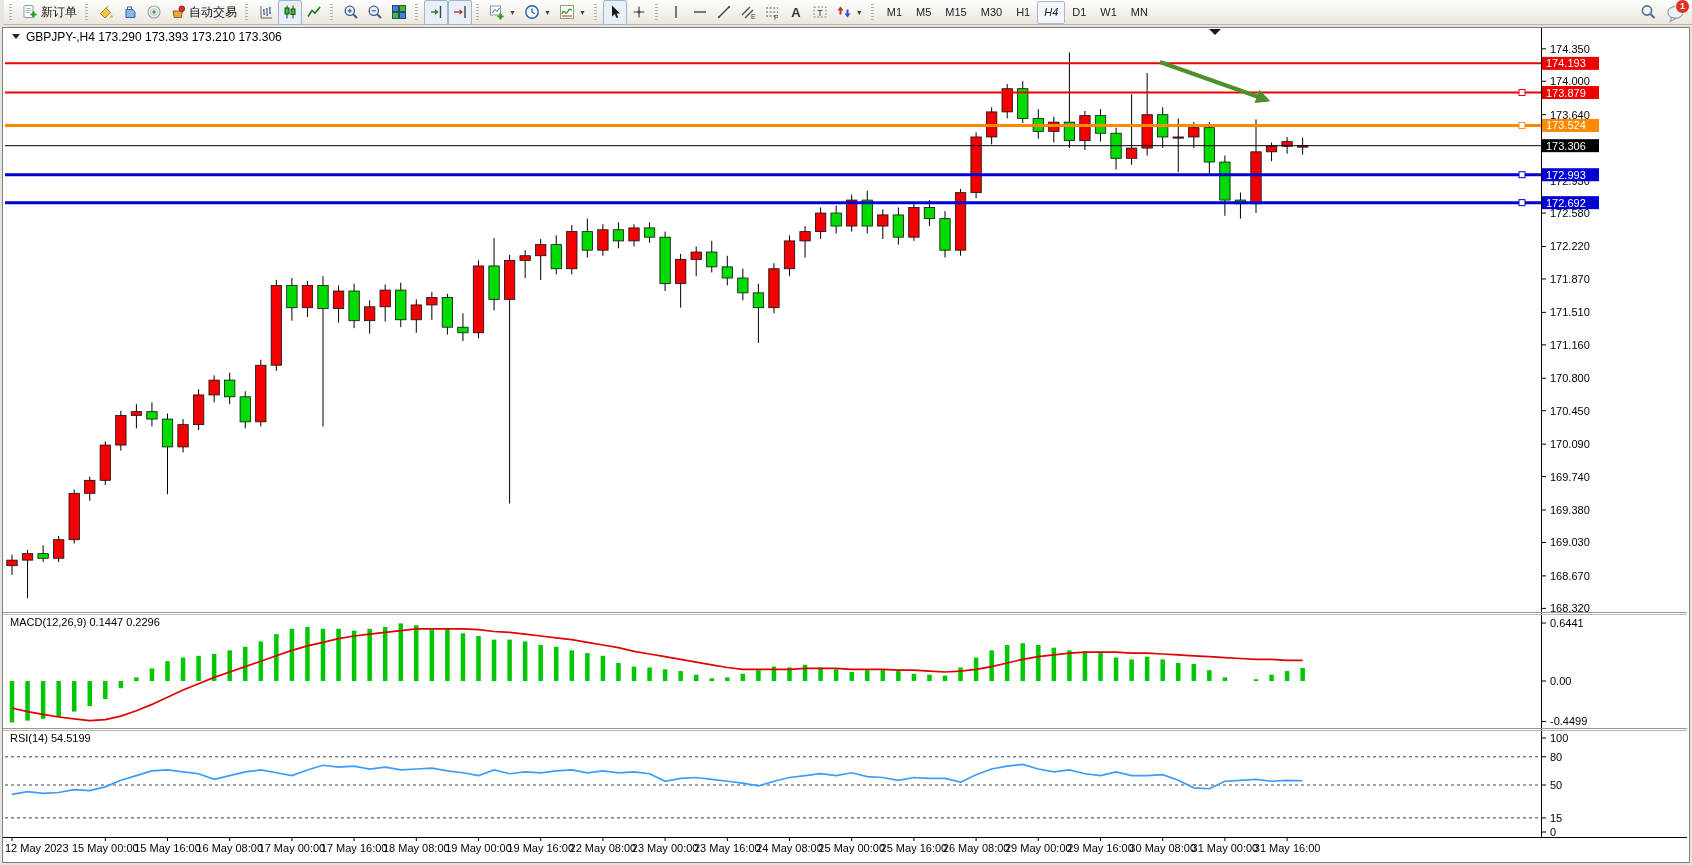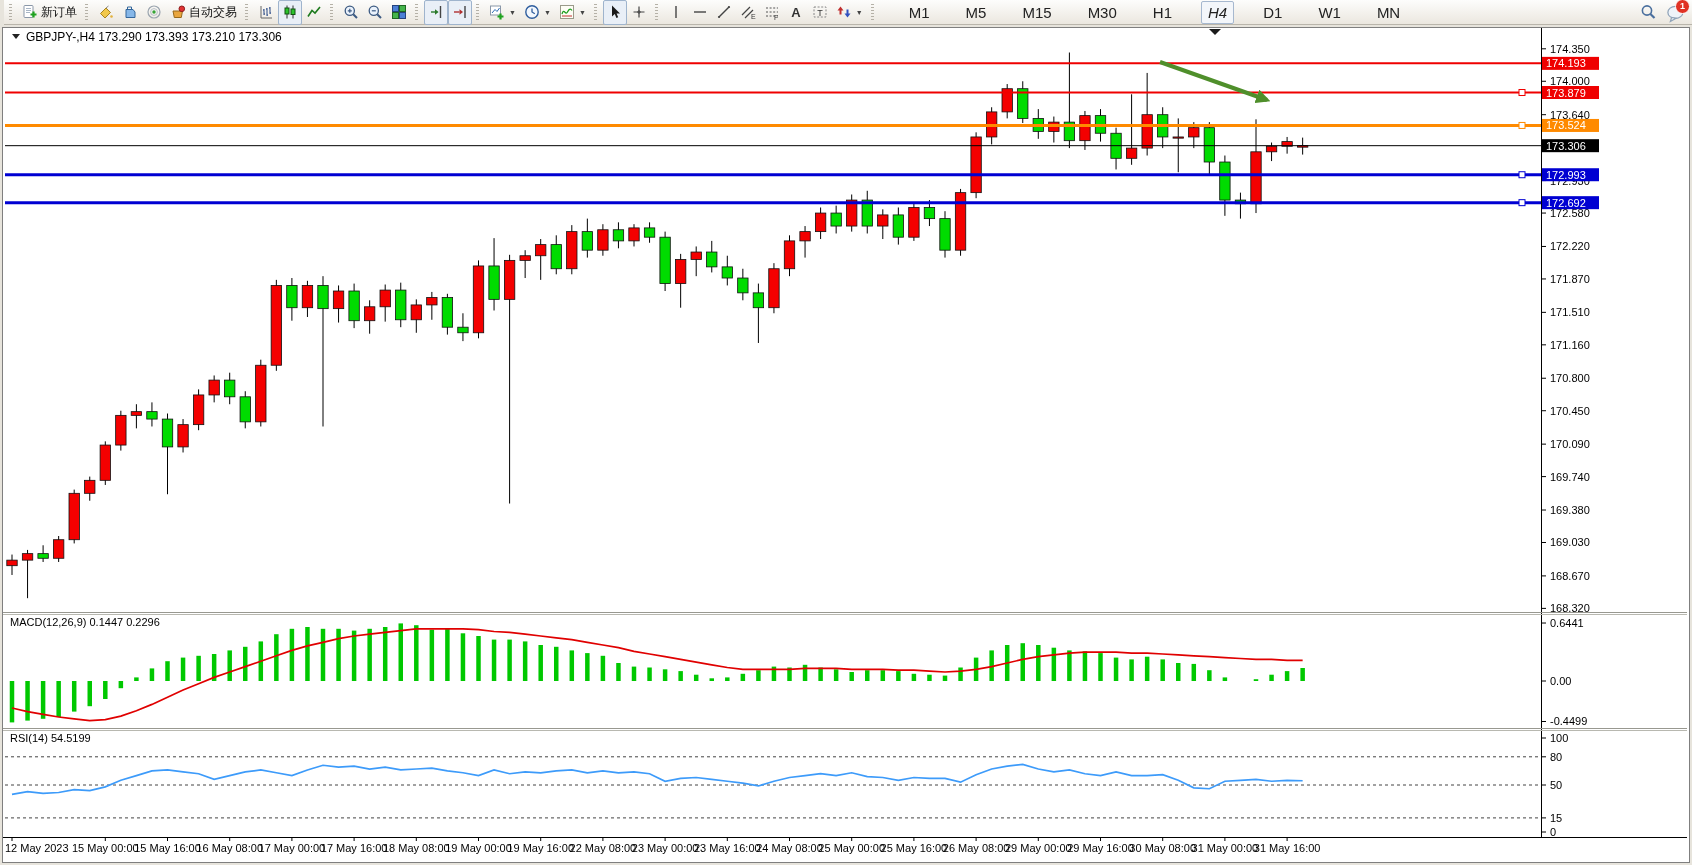--- a/index.html
+++ b/index.html
@@ -12,22 +12,22 @@
   .tb-group{display:flex;align-items:center;height:24px;padding:0 3px;}
   .grip{width:3px;height:16px;margin:0 3px 0 1px;
     background:repeating-linear-gradient(to bottom,#b5b1a7 0 1px,transparent 1px 3px);}
   .tb-btn{display:flex;align-items:center;gap:3px;height:21px;padding:1px 3px;
     border:1px solid transparent;border-radius:2px;cursor:default;}
   .tb-btn.pressed{background:#e9eff7;border:1px solid #9fb4cd;}
   .tb-btn .icon{width:16px;height:16px;display:inline-block;}
   .tb-btn .icon svg{width:16px;height:16px;display:block;}
   .tb-label{font-size:12px;color:#111;white-space:nowrap;}
   .caret{font-size:7px;color:#444;margin-left:1px;}
-  .tf-btn{font-size:15px;color:#222;padding:2px 6px;height:17px;line-height:17px;
-    border:1px solid transparent;border-radius:2px;margin-left:22px;}
+  .tf-btn{font-size:11px;color:#222;padding:2px 6px;height:17px;line-height:17px;
+    border:1px solid transparent;border-radius:2px;}
   .tf-btn.pressed{background:#f3f6fa;border:1px solid #a6b8cf;font-style:italic;}
   .tb-right{margin-left:auto;display:flex;align-items:center;gap:6px;padding-right:6px;}
   .chat-wrap{position:relative;width:20px;height:18px;}
   .badge{position:absolute;top:-4px;right:-4px;width:13px;height:13px;border-radius:50%;
     background:#e03224;color:#fff;font-size:9px;font-weight:bold;text-align:center;
     line-height:13px;border:1px solid #fff;}
   
   .chart-window{position:absolute;left:2px;top:27px;width:1688px;height:836px;
     background:#fff;border:1px solid #7f7f7f;box-sizing:border-box;}
   #chart-svg{position:absolute;left:0;top:0;}

